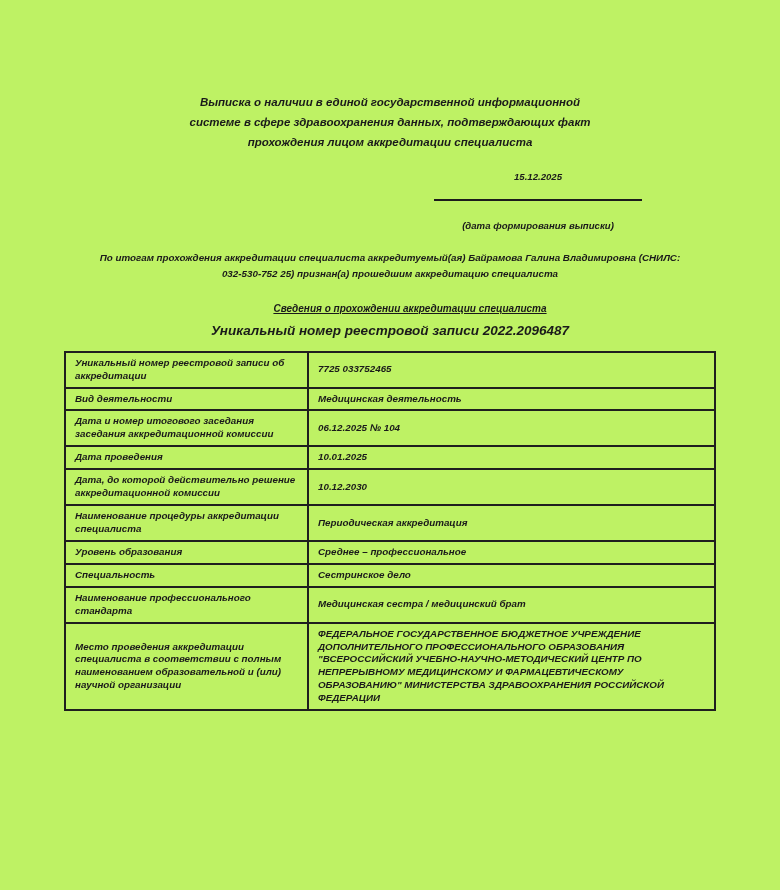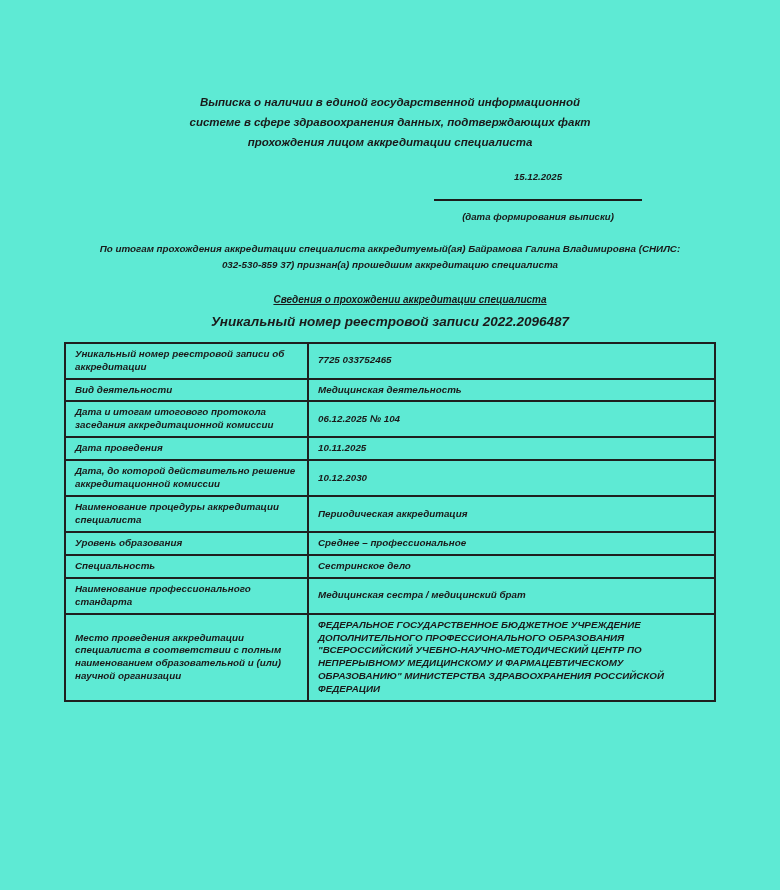--- a/index.html
+++ b/index.html
@@ -2,21 +2,21 @@
 <html lang="ru"><head>
 <meta charset="utf-8">
 <style>
   * { margin: 0; padding: 0; box-sizing: border-box; }
   html, body { background: #ffffff; }
   .page {
     position: relative;
     width: 780px;
     height: 890px;
     margin: 0 auto;
-    background: #5eead4;
+    background: #bef264;
     overflow: hidden;
     font-family: "Liberation Sans", "DejaVu Sans", sans-serif;
     font-weight: 700;
     font-style: italic;
     color: #1a1a1a;
   }
   .doc-title {
     padding-top: 92px;
     width: 560px;
     margin: 0 auto;
@@ -30,21 +30,21 @@
     text-align: center;
     font-size: 9.6px;
   }
   .date-value {
     display: block;
     padding-bottom: 17px;
     border-bottom: 2px solid #1c1c1c;
   }
   .date-caption {
     display: block;
-    padding-top: 10px;
+    padding-top: 19px;
   }
   .summary {
     width: 680px;
     margin: 19px auto 0;
     text-align: center;
     font-size: 9.8px;
     line-height: 1.6;
   }
   .section-heading {
     margin-top: 21px;
@@ -87,44 +87,44 @@
     <div>прохождения лицом аккредитации специалиста</div>
   </div>
 
   <div class="date-block">
     <span class="date-value">15.12.2025</span>
     <span class="date-caption">(дата формирования выписки)</span>
   </div>
 
   <div class="summary">
     <div>По итогам прохождения аккредитации специалиста аккредитуемый(ая) Байрамова Галина Владимировна (СНИЛС:</div>
-    <div>032-530-859 37) признан(а) прошедшим аккредитацию специалиста</div>
+    <div>032-530-752 25) признан(а) прошедшим аккредитацию специалиста</div>
   </div>
 
   <div class="section-heading">Сведения о прохождении аккредитации специалиста</div>
 
   <div class="registry-heading">Уникальный номер реестровой записи 2022.2096487</div>
 
   <table class="acc-table">
     <tbody>
       <tr>
         <td class="cell-label">Уникальный номер реестровой записи об аккредитации</td>
         <td class="cell-value">7725 033752465</td>
       </tr>
       <tr>
         <td class="cell-label">Вид деятельности</td>
         <td class="cell-value">Медицинская деятельность</td>
       </tr>
       <tr>
-        <td class="cell-label">Дата и итогам итогового протокола заседания аккредитационной комиссии</td>
+        <td class="cell-label">Дата и номер итогового заседания заседания аккредитационной комиссии</td>
         <td class="cell-value">06.12.2025 № 104</td>
       </tr>
       <tr>
         <td class="cell-label">Дата проведения</td>
-        <td class="cell-value">10.11.2025</td>
+        <td class="cell-value">10.01.2025</td>
       </tr>
       <tr>
         <td class="cell-label">Дата, до которой действительно решение аккредитационной комиссии</td>
         <td class="cell-value">10.12.2030</td>
       </tr>
       <tr>
         <td class="cell-label">Наименование процедуры аккредитации специалиста</td>
         <td class="cell-value">Периодическая аккредитация</td>
       </tr>
       <tr>

